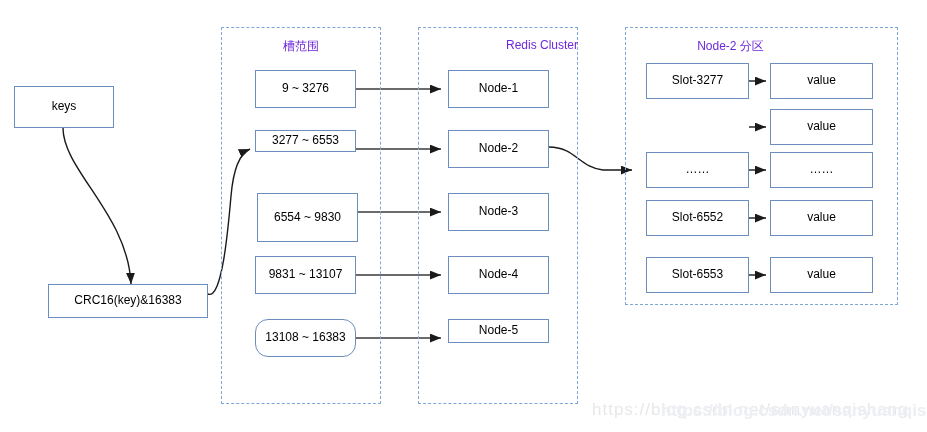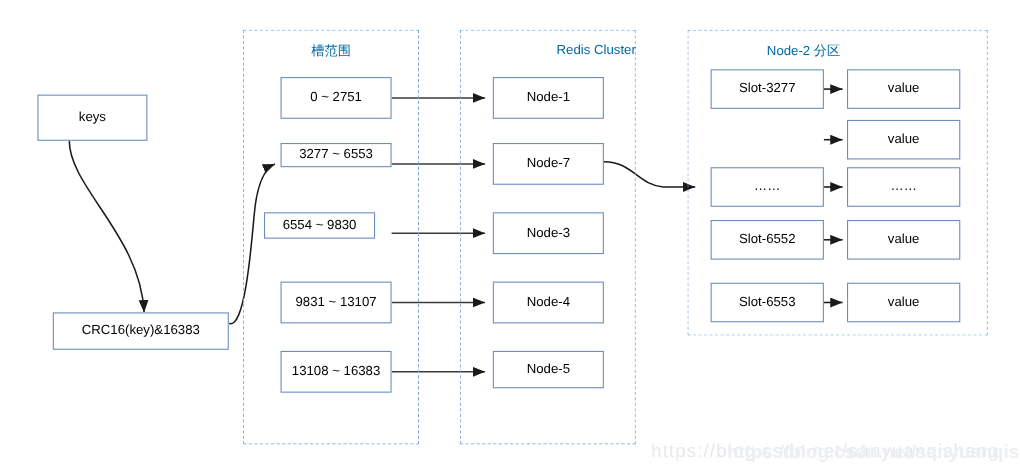--- a/index.html
+++ b/index.html
@@ -31,21 +31,21 @@
   .panel{
     position:absolute;
     box-sizing:border-box;
     background:transparent;
     border:1px dashed #7ea6d9;
     border-radius:1px;
   }
   .panel-title{
     position:absolute;
     font-size:12px;
-    color:#0369a1;
+    color:#6d28d9;
     white-space:nowrap;
     text-align:center;
   }
 
   
   #wires{
     position:absolute;left:0;top:0;width:927px;height:432px;
     pointer-events:none;
   }
 
@@ -88,63 +88,63 @@
 
     <path d="M549,147 C575,147 580,168 603,170 L632,170" fill="none" stroke="#1a1a1a" stroke-width="1.4" marker-end="url(#arw)"></path>
 
     <path d="M749,81 L766,81" fill="none" stroke="#1a1a1a" stroke-width="1.4" marker-end="url(#arw)"></path>
     <path d="M749,127 L766,127" fill="none" stroke="#1a1a1a" stroke-width="1.4" marker-end="url(#arw)"></path>
     <path d="M749,170 L766,170" fill="none" stroke="#1a1a1a" stroke-width="1.4" marker-end="url(#arw)"></path>
     <path d="M749,218 L766,218" fill="none" stroke="#1a1a1a" stroke-width="1.4" marker-end="url(#arw)"></path>
     <path d="M749,275 L766,275" fill="none" stroke="#1a1a1a" stroke-width="1.4" marker-end="url(#arw)"></path>
   </svg>
 
-  <div class="box" style="left:14px;top:86px;width:100px;height:42px;margin-left:20px;">
+  <div class="box" style="left:14px;top:86px;width:100px;height:42px;">
     <span>keys</span>
   </div>
 
   <div class="box" style="left:48px;top:284px;width:160px;height:34px;align-items:center;">
     <span>CRC16(key)&amp;16383</span>
   </div>
 
   <div class="panel" style="left:221px;top:27px;width:160px;height:377px;"></div>
   <div class="panel-title" style="left:221px;top:38px;width:160px;">槽范围</div>
 
   <div class="box" style="left:255px;top:70px;width:101px;height:38px;">
-    <span>0 ~ 2751</span>
+    <span>9 ~ 3276</span>
   </div>
   <div class="box" style="left:255px;top:130px;width:101px;height:22px;text-align:right;">
     <span>3277 ~ 6553</span>
   </div>
-  <div class="box" style="left:240px;top:193px;width:101px;height:24px;">
+  <div class="box" style="left:257px;top:193px;width:101px;height:49px;">
     <span>6554 ~ 9830</span>
   </div>
   <div class="box" style="left:255px;top:256px;width:101px;height:38px;">
     <span>9831 ~ 13107</span>
   </div>
-  <div class="box" style="left:255px;top:319px;width:101px;height:38px;">
+  <div class="box" style="left:255px;top:319px;width:101px;height:38px;border-radius:13px;">
     <span>13108 ~ 16383</span>
   </div>
 
   <div class="panel" style="left:418px;top:27px;width:160px;height:377px;"></div>
   <div class="panel-title" style="left:418px;top:38px;width:160px;text-align:right;">Redis Cluster</div>
 
   <div class="box" style="left:448px;top:70px;width:101px;height:38px;">
     <span>Node-1</span>
   </div>
   <div class="box" style="left:448px;top:130px;width:101px;height:38px;">
-    <span>Node-7</span>
+    <span>Node-2</span>
   </div>
   <div class="box" style="left:448px;top:193px;width:101px;height:38px;">
     <span>Node-3</span>
   </div>
   <div class="box" style="left:448px;top:256px;width:101px;height:38px;">
     <span>Node-4</span>
   </div>
-  <div class="box" style="left:448px;top:319px;width:101px;height:34px;">
+  <div class="box" style="left:448px;top:319px;width:101px;height:24px;">
     <span>Node-5</span>
   </div>
 
   <div class="panel" style="left:625px;top:27px;width:273px;height:278px;"></div>
   <div class="panel-title" style="left:594px;top:38px;width:273px;">Node-2 分区</div>
 
   <div class="box" style="left:646px;top:63px;width:103px;height:36px;">
     <span>Slot-3277</span>
   </div>
   <div class="box" style="left:770px;top:63px;width:103px;height:36px;">

